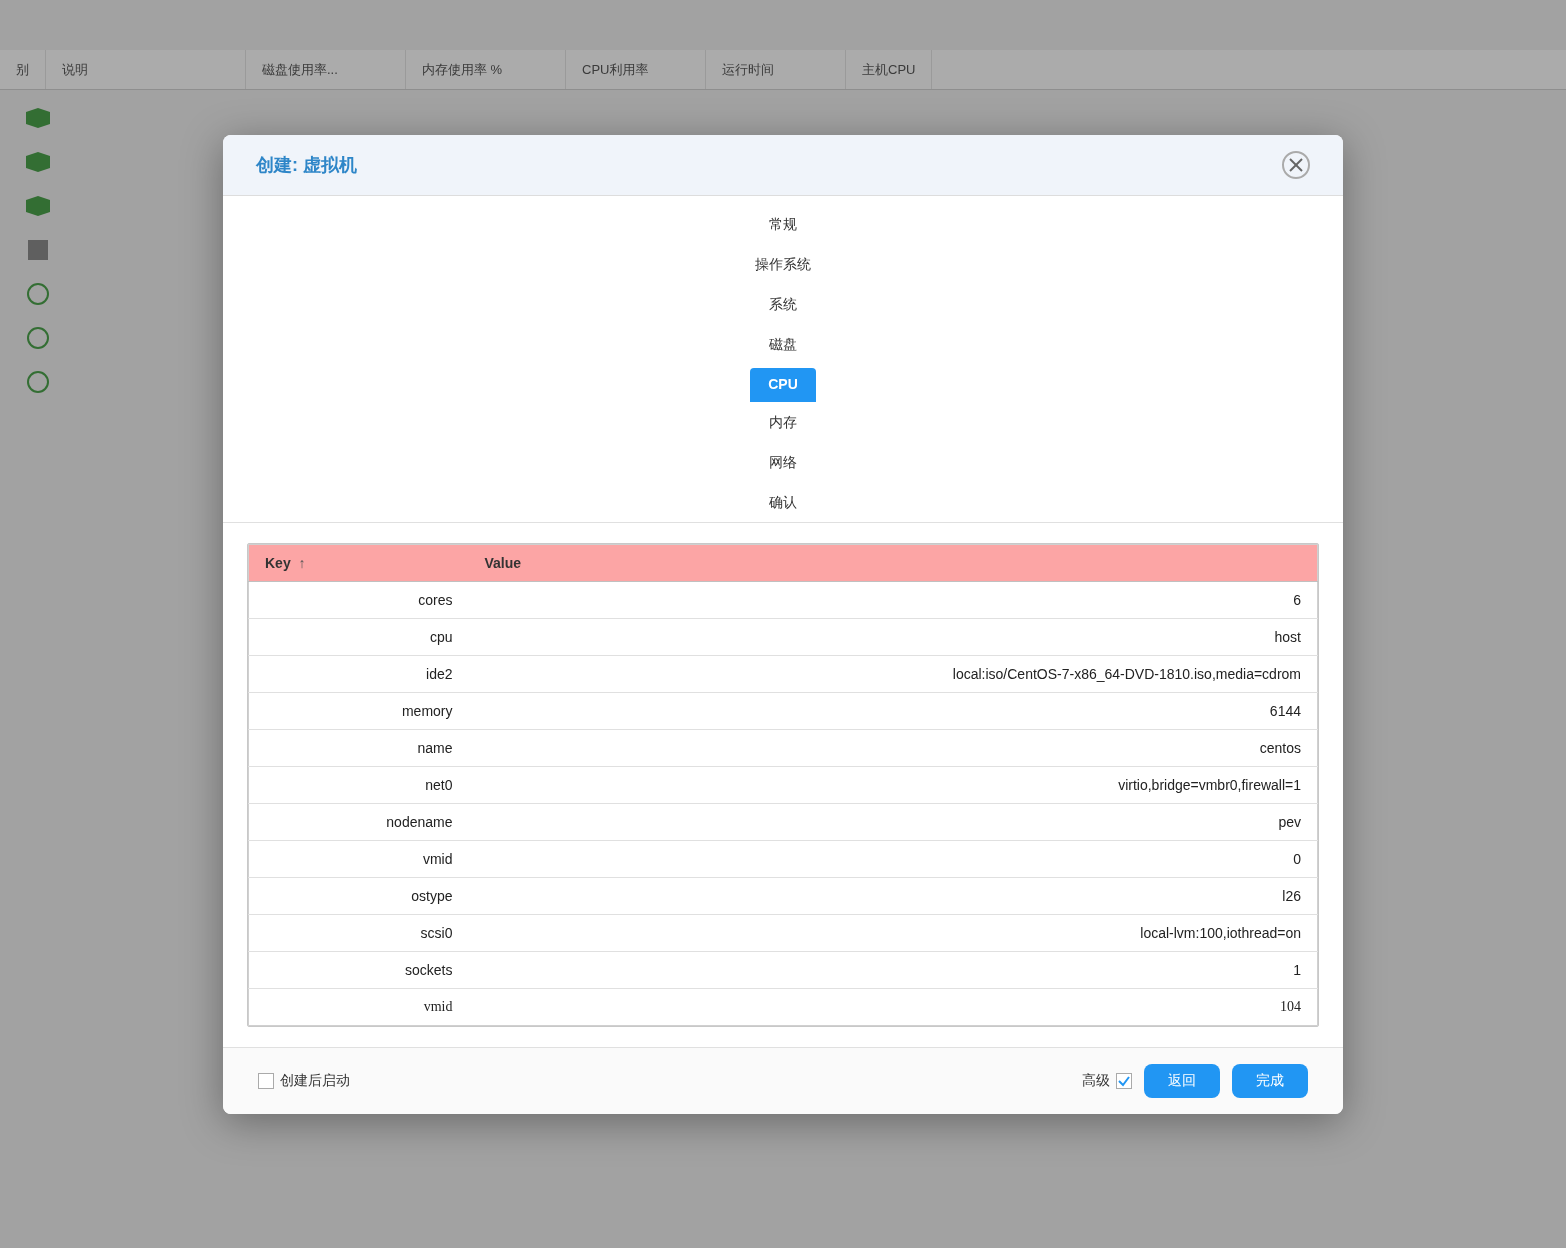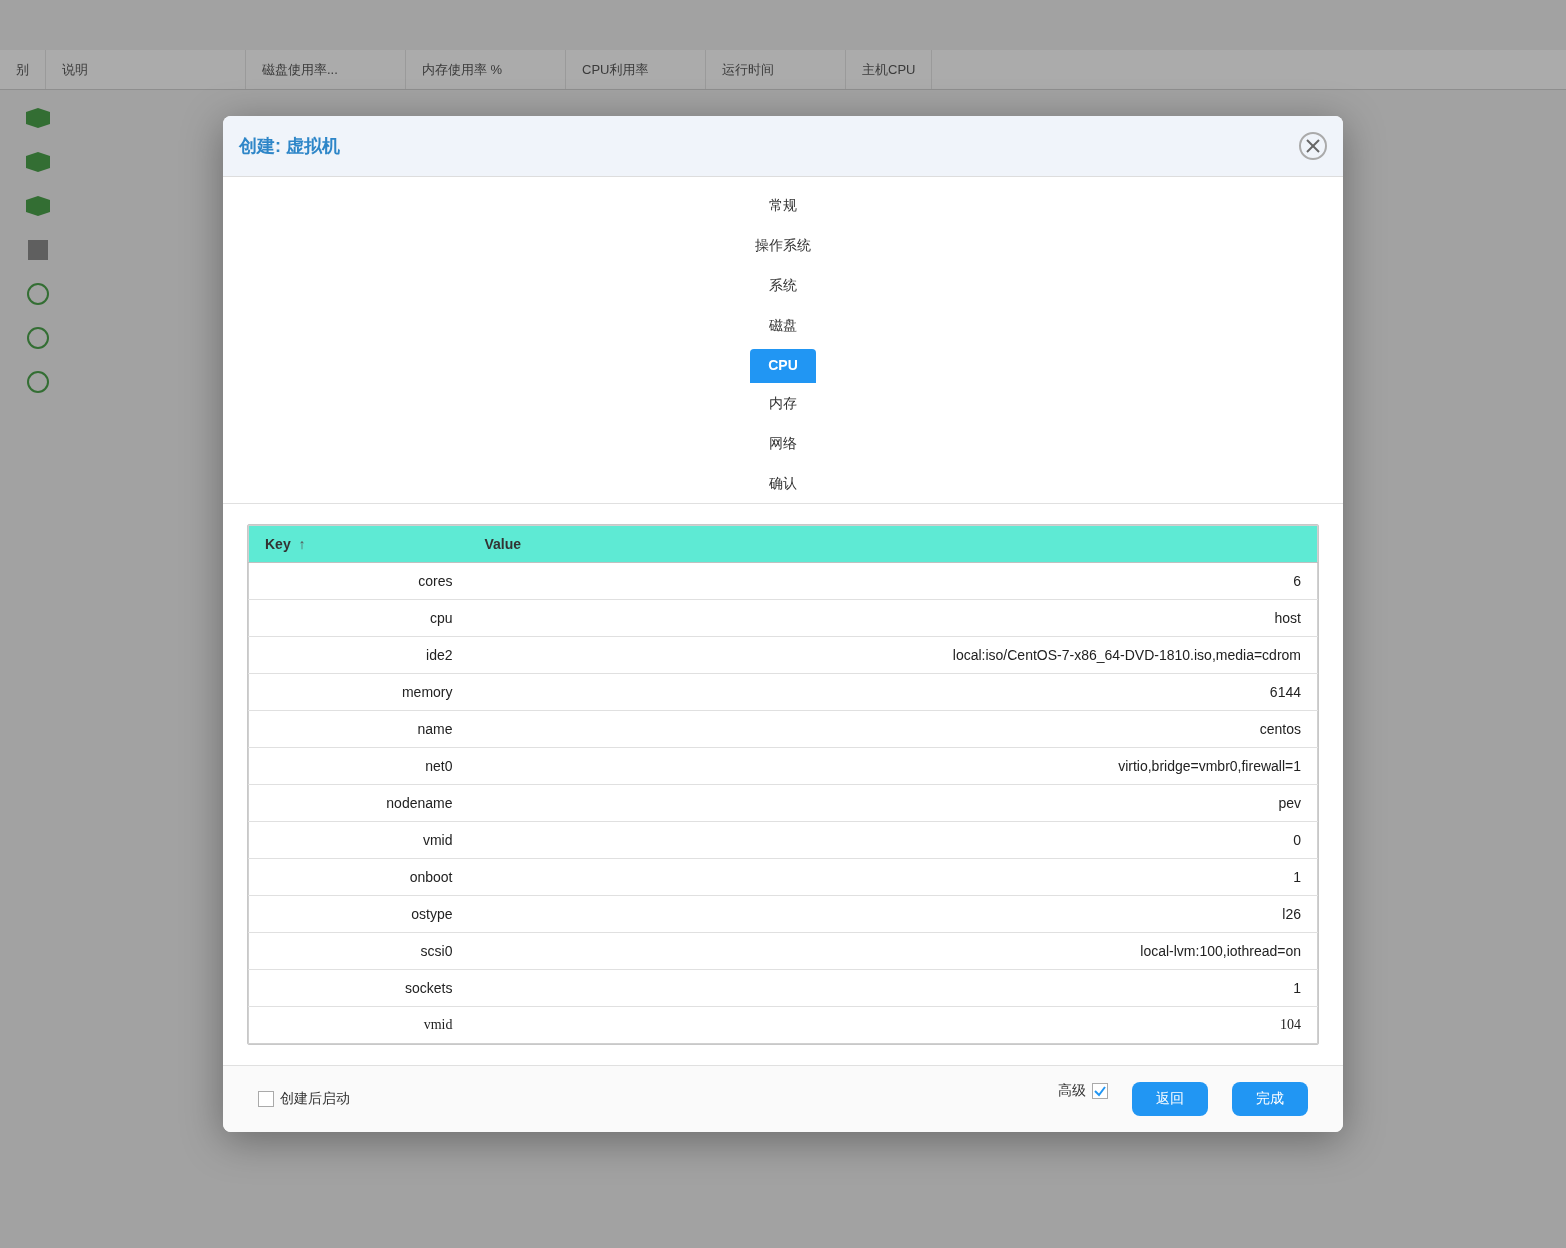--- a/index.html
+++ b/index.html
@@ -102,21 +102,21 @@
       width: 1120px;
       min-height: 820px;
       display: flex;
       flex-direction: column;
       overflow: hidden;
     }
 
     
     .modal-header {
       background: #f0f4fa;
-      padding: 16px 16px;
+      padding: 16px 33px;
       display: flex;
       align-items: center;
       justify-content: space-between;
       border-bottom: 1px solid #ddd;
     }
 
     .modal-title {
       font-size: 18px;
       font-weight: 600;
       color: #2e86c8;
@@ -172,21 +172,21 @@
     }
 
     
     .kv-table {
       width: 100%;
       border-collapse: collapse;
       border: 1px solid #d0d0d0;
     }
 
     .kv-table thead tr {
-      background: #5eead4;
+      background: #fca5a5;
       margin-top: 33px;
     }
 
     .kv-table th {
       padding: 10px 16px;
       text-align: left;
       font-weight: 600;
       color: #333;
       border-bottom: 1px solid #c0c0c0;
       font-size: 14px;
@@ -271,22 +271,22 @@
       justify-content: center;
     }
 
     .checkbox-label {
       font-size: 14px;
       color: #333;
     }
 
     .footer-right {
       display: flex;
-      align-items: flex-start;
-      gap: 24px;
+      align-items: center;
+      gap: 12px;
     }
 
     .footer-advanced {
       display: flex;
       align-items: center;
       gap: 6px;
       font-size: 14px;
       color: #333;
     }
 
@@ -419,24 +419,20 @@
                     <td>net0</td>
                     <td>virtio,bridge=vmbr0,firewall=1</td>
                   </tr>
                   <tr>
                     <td>nodename</td>
                     <td>pev</td>
                   </tr>
                   <tr>
                     <td>vmid</td>
                     <td>0</td>
-                  </tr>
-                  <tr>
-                    <td>onboot</td>
-                    <td>1</td>
                   </tr>
                   <tr>
                     <td>ostype</td>
                     <td>l26</td>
                   </tr>
                   <tr>
                     <td>scsi0</td>
                     <td>local-lvm:100,iothread=on</td>
                   </tr>
                   <tr>

